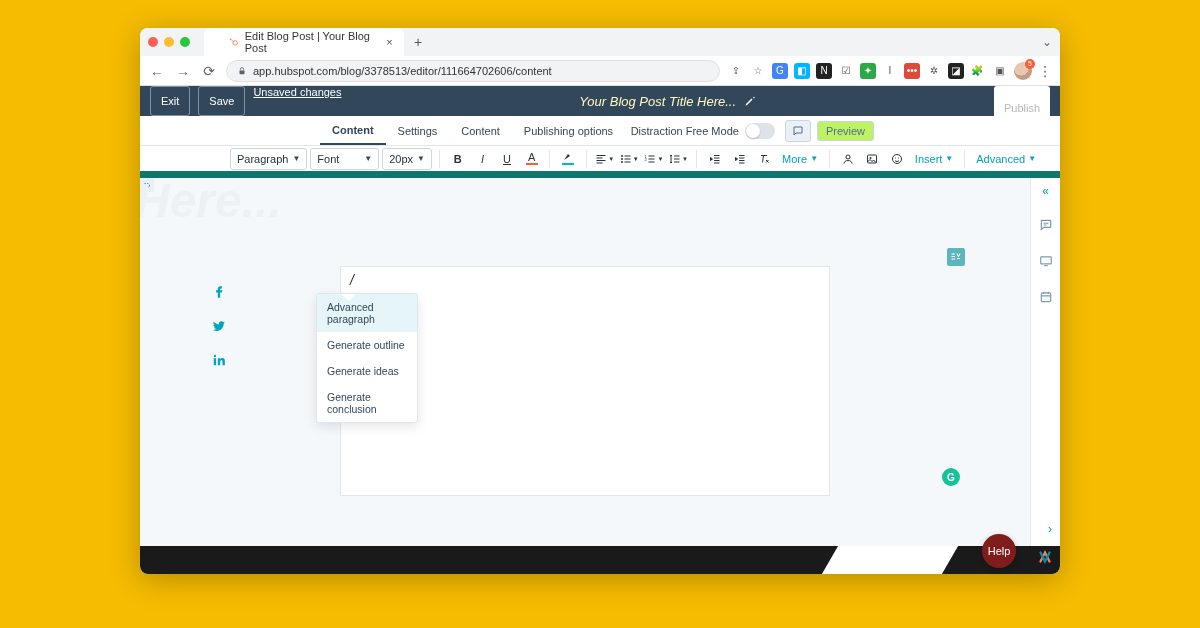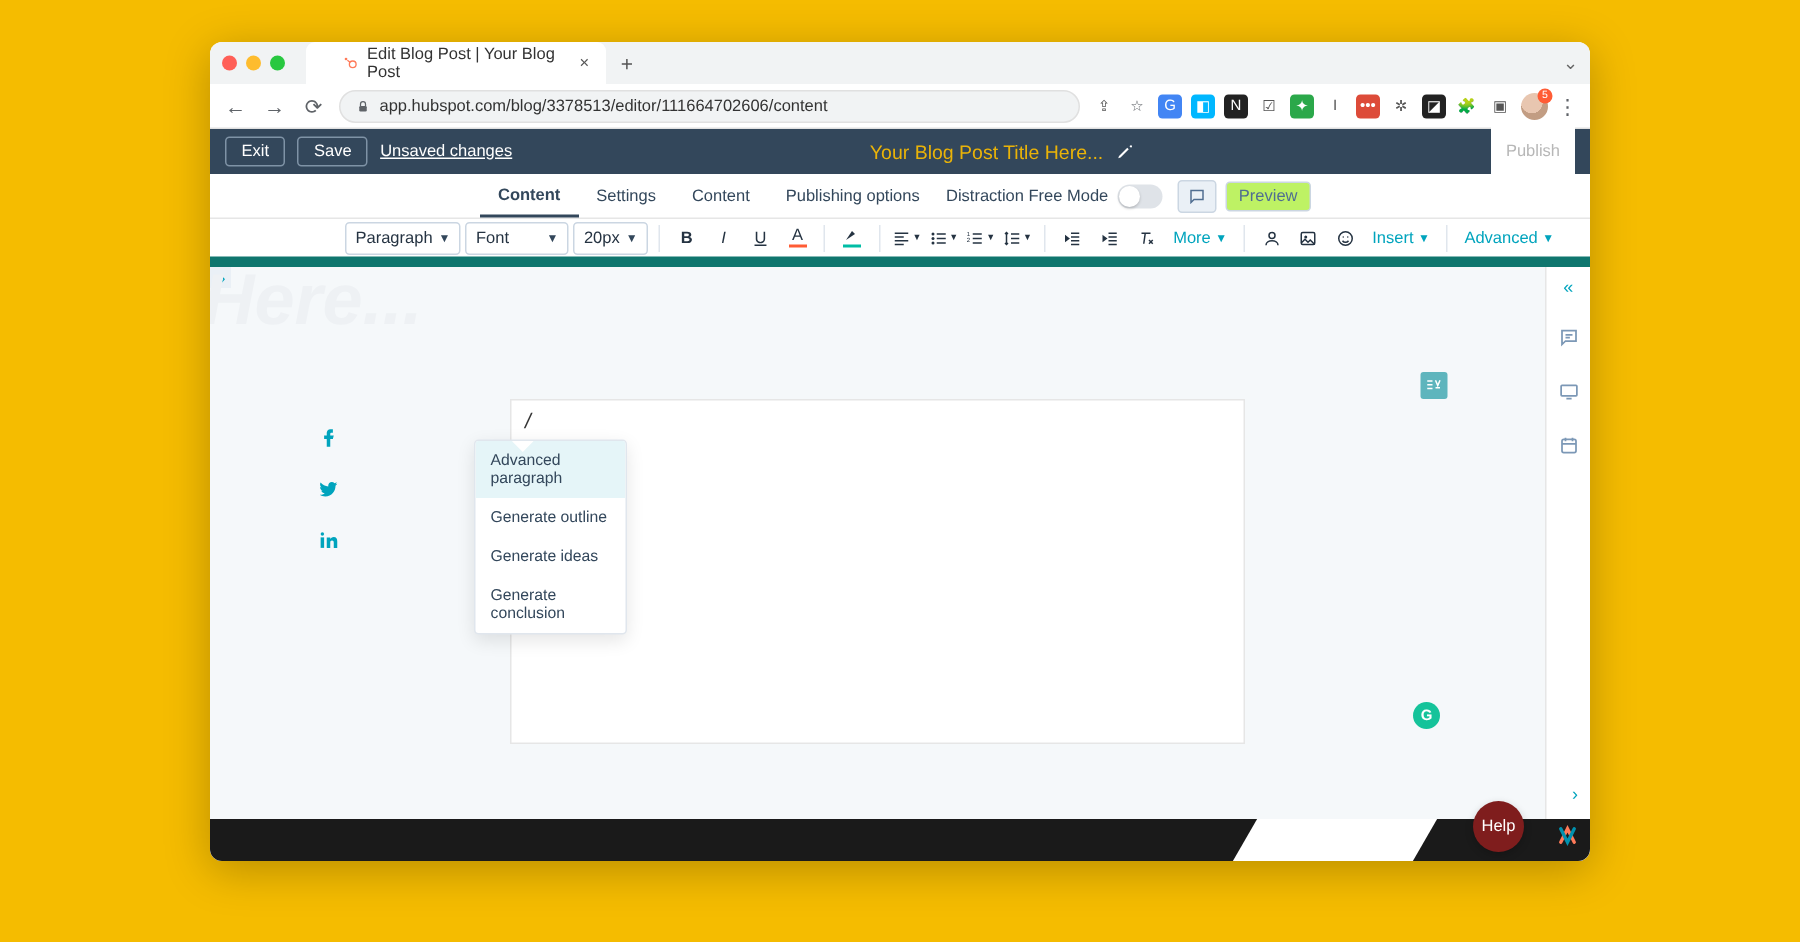--- a/index.html
+++ b/index.html
@@ -23,25 +23,25 @@
   .ext-icons .ext{width:16px;height:16px;display:flex;align-items:center;justify-content:center;font-size:10px;color:#555;border-radius:3px;}
   .ext.star{color:#5f6368;}
   .ext.colored{background:#4285f4;color:#fff;}
   .ext.green{background:#2ba84a;color:#fff;}
   .ext.red{background:#dd4b39;color:#fff;}
   .ext.dark{background:#222;color:#fff;}
   .avatar{width:18px;height:18px;border-radius:50%;background:radial-gradient(circle at 40% 35%, #e8c6b0 0 45%, #c29d83 46% 100%);position:relative;}
   .avatar .badge{position:absolute;top:-3px;right:-3px;width:10px;height:10px;border-radius:50%;background:#ff5c35;color:#fff;font-size:7px;display:flex;align-items:center;justify-content:center;}
   .menu-dots{color:#5f6368;font-size:14px;}
 
-  .appbar{height:30px;background:#33475b;display:flex;align-items:center;padding:0 10px;gap:8px;color:#fff;font-size:11px;}
+  .appbar{height:30px;background:#33475b;display:flex;padding:0 10px;gap:8px;color:#fff;font-size:11px;}
   .appbar .btn{border:1px solid #7f93a6;border-radius:3px;padding:3px 10px;background:transparent;color:#fff;cursor:pointer;font-size:11px;}
   .unsaved{text-decoration:underline;cursor:pointer;}
   .appbar-center{flex:1;display:flex;justify-content:center;align-items:center;gap:8px;}
-  .appbar-title{color:#eab308;font-size:13px;}
+  .appbar-title{color:#fef9c3;font-size:13px;font-style:italic;}
   .publish-btn{background:#fff;color:#b7b7b7;border:none;border-radius:3px;padding:16px 10px;font-size:11px;}
 
   .tabsbar{height:30px;background:#fff;border-bottom:1px solid #e6e6e6;display:flex;align-items:center;padding:0 180px 0 0;}
   .tabsbar .etab{padding:0 12px;height:100%;display:flex;align-items:center;font-size:11px;color:#33475b;cursor:pointer;}
   .tabsbar .etab.active{font-weight:600;border-bottom:2px solid #33475b;}
   .tabsbar .spacer{flex:1;}
   .tabsbar .dfm{font-size:11px;color:#33475b;margin-right:6px;}
   .toggle{width:30px;height:16px;background:#dfe3e8;border-radius:8px;position:relative;margin-right:10px;}
   .toggle .knob{width:14px;height:14px;background:#fff;border-radius:50%;position:absolute;top:1px;left:1px;box-shadow:0 1px 2px rgba(0,0,0,0.2);}
   .preview-btn{border:1px solid #cbd6e2;background:#bef264;color:#506e91;font-size:11px;padding:3px 8px;border-radius:3px;margin-right:6px;}

